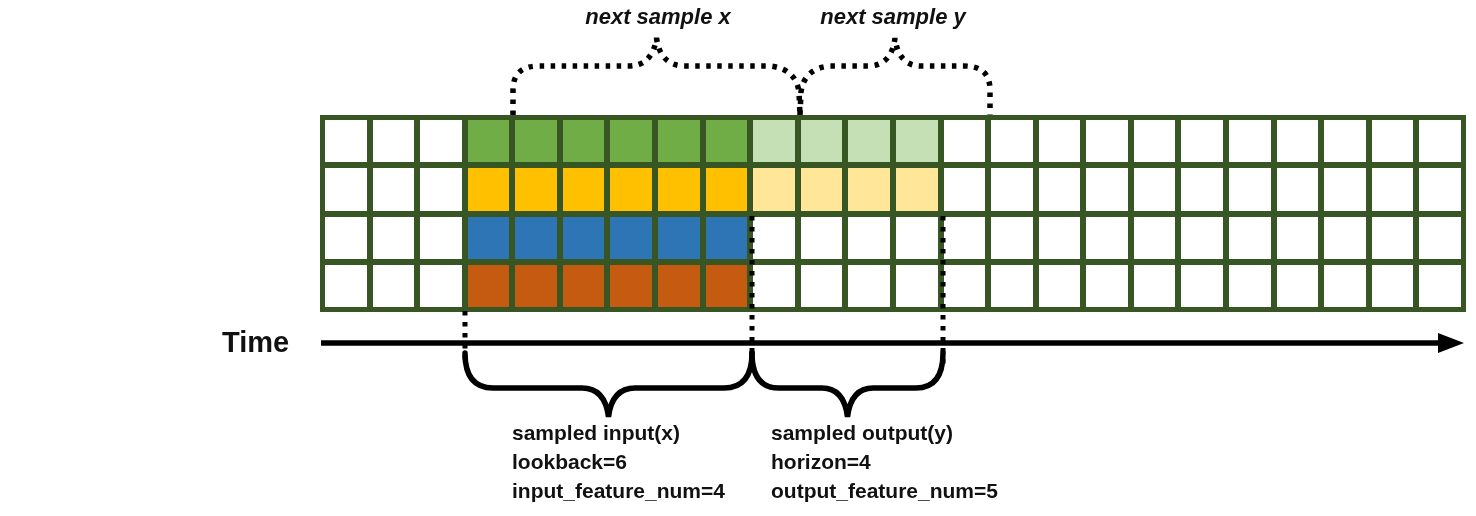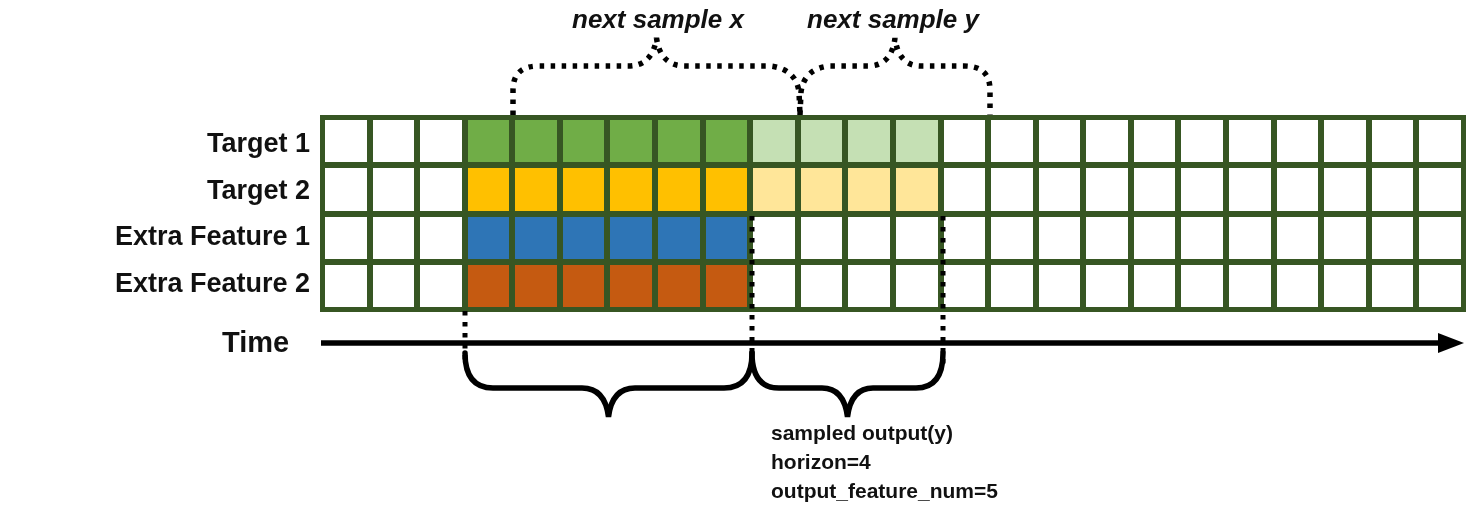--- a/index.html
+++ b/index.html
@@ -6,21 +6,21 @@
   .canvas{
     position:relative;width:1476px;height:516px;background:#ffffff;
     font-family:"Liberation Sans", sans-serif;color:#111111;overflow:hidden;
   }
   .title{
     position:absolute;left:10px;top:5px;
     font-size:29px;font-weight:700;white-space:nowrap;
   }
   .brace-label{
     position:absolute;top:4px;transform:translateX(-50%);
-    font-size:26px;font-style:italic;font-weight:700;white-space:nowrap;
+    font-size:22px;font-style:italic;font-weight:700;white-space:nowrap;
   }
   .brace-label.x{left:658px;}
   .brace-label.y{left:893px;}
   .row-labels{
     position:absolute;left:0;top:115px;width:310px;height:197px;
     display:grid;grid-template-rows:repeat(4,1fr);
     padding:5px 0;box-sizing:border-box;
   }
   .row-labels .row-label{
     display:flex;align-items:center;justify-content:flex-end;
@@ -47,26 +47,20 @@
 </style>
 </head>
 <body>
 
 <div class="canvas">
 
 
   <div class="brace-label x">next sample x</div>
   <div class="brace-label y">next sample y</div>
 
-  <div class="row-labels">
-    <div class="row-label">Target 1</div>
-    <div class="row-label">Target 2</div>
-    <div class="row-label">Extra Feature 1</div>
-    <div class="row-label">Extra Feature 2</div>
-  </div>
 
   <div class="sample-grid" style="background: rgb(55, 86, 35);">
       <div class="cell" style="background: rgb(255, 255, 255);"></div>
       <div class="cell" style="background: rgb(255, 255, 255);"></div>
       <div class="cell" style="background: rgb(255, 255, 255);"></div>
       <div class="cell" style="background: rgb(112, 173, 71);"></div>
       <div class="cell" style="background: rgb(112, 173, 71);"></div>
       <div class="cell" style="background: rgb(112, 173, 71);"></div>
       <div class="cell" style="background: rgb(112, 173, 71);"></div>
       <div class="cell" style="background: rgb(112, 173, 71);"></div>
@@ -173,19 +167,24 @@
     <line x1="321" y1="343" x2="1442" y2="343" stroke="#000000" stroke-width="5.5"></line>
     <polygon points="1438,333 1464,343 1438,353" fill="#000000"></polygon>
 
     <path d="M 465 353 Q 465 388 493 388 L 582 388 Q 605 388 608.5 417 Q 612 388 635 388 L 724 388 Q 752 388 752 353" fill="none" stroke="#000000" stroke-width="5.5" stroke-linecap="round"></path>
 
     <path d="M 752 353 Q 752 388 779 388 L 822 388 Q 844 388 847.5 417 Q 851 388 873 388 L 916 388 Q 943 388 943 353" fill="none" stroke="#000000" stroke-width="5.5" stroke-linecap="round"></path>
   </svg>
 
   <div class="time-label">Time</div>
 
+  <div class="ann input">
+    <div>sampled input(x)</div>
+    <div>lookback=6</div>
+    <div>input_feature_num=4</div>
+  </div>
   <div class="ann output">
     <div>sampled output(y)</div>
     <div>horizon=4</div>
     <div>output_feature_num=5</div>
   </div>
 
 </div>
 
 </body></html>

